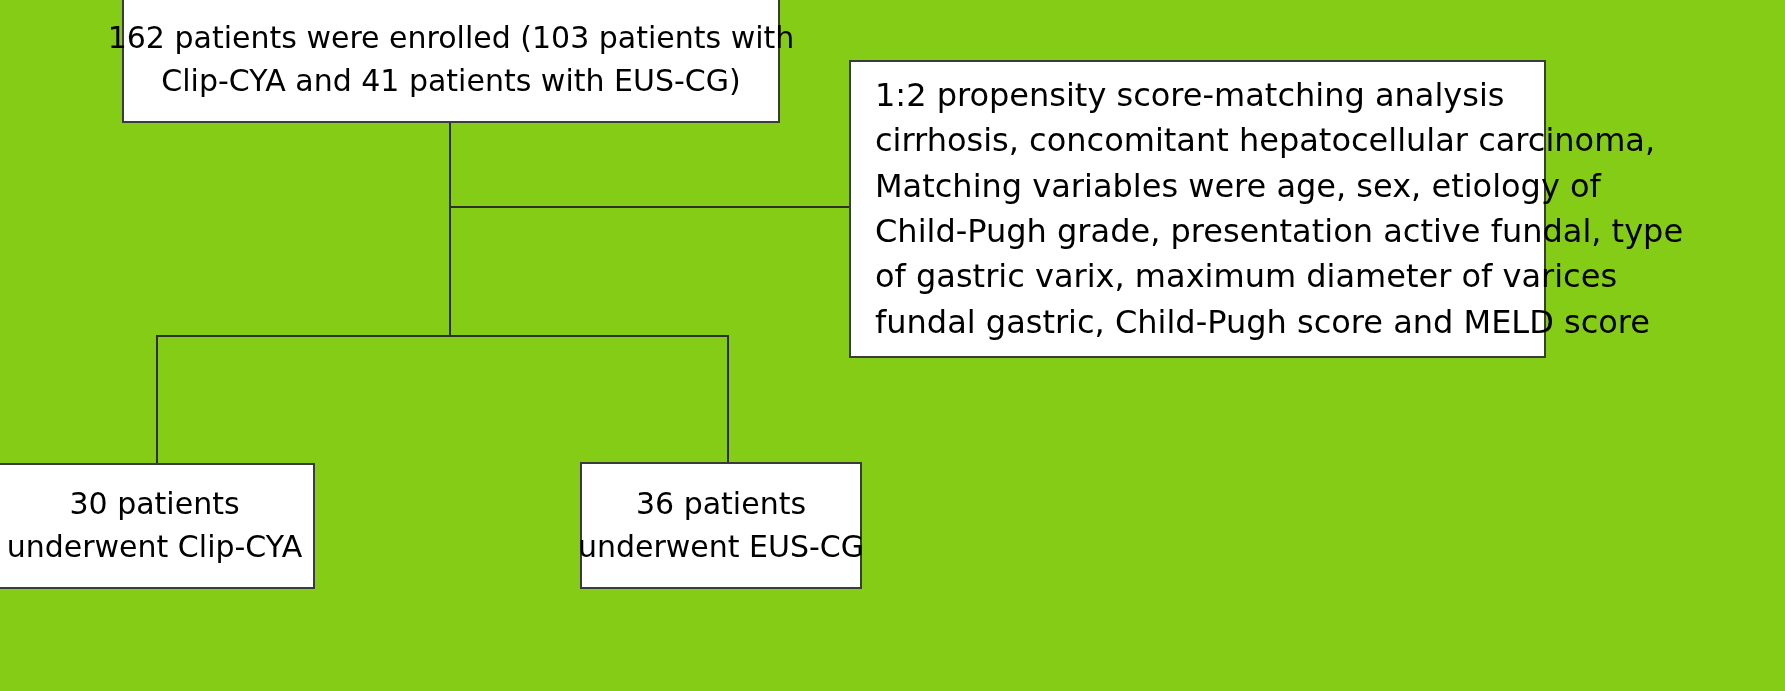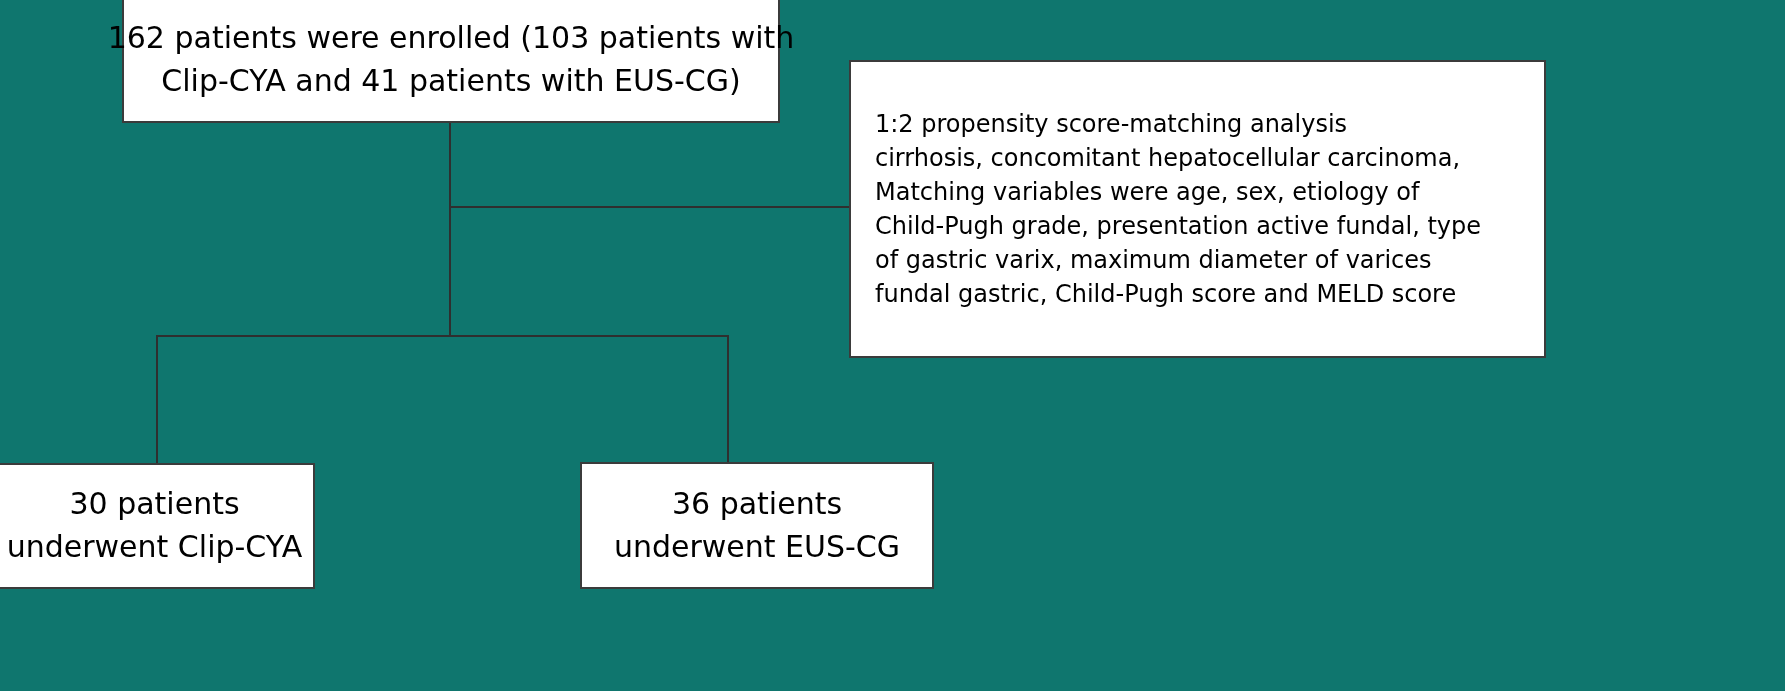--- a/index.html
+++ b/index.html
@@ -7,21 +7,21 @@
     padding: 0;
     background: #ffffff;
   }
   body {
     font-family: "DejaVu Sans", sans-serif;
   }
   #canvas {
     position: relative;
     width: 1785px;
     height: 691px;
-    background: #0f766e;
+    background: #84cc16;
     overflow: hidden;
   }
   .node {
     position: absolute;
     box-sizing: border-box;
     border: 2px solid #3b3b3b;
     background: #ffffff;
     display: flex;
     flex-direction: column;
     justify-content: center;
@@ -44,41 +44,41 @@
     padding: 0 10px;
   }
   
   #node-psm {
     left: 849px;
     top: 60px;
     width: 697px;
     height: 298px;
     align-items: flex-start;
     text-align: center;
-    font-size: 24px;
+    font-size: 32px;
     line-height: 1.42;
     padding: 6px 0 6px 24px;
   }
   
   #node-clipcya {
     left: -6px;
     top: 463px;
     width: 321px;
     height: 126px;
     align-items: center;
     text-align: center;
     font-size: 30px;
     line-height: 1.42;
     padding: 0 8px;
   }
   
   #node-euscg {
     left: 580px;
     top: 462px;
-    width: 354px;
+    width: 282px;
     height: 127px;
     align-items: center;
     text-align: center;
     font-size: 30px;
     line-height: 1.42;
     padding: 0 8px;
   }
   .edge {
     position: absolute;
     background: #2f2f2f;

